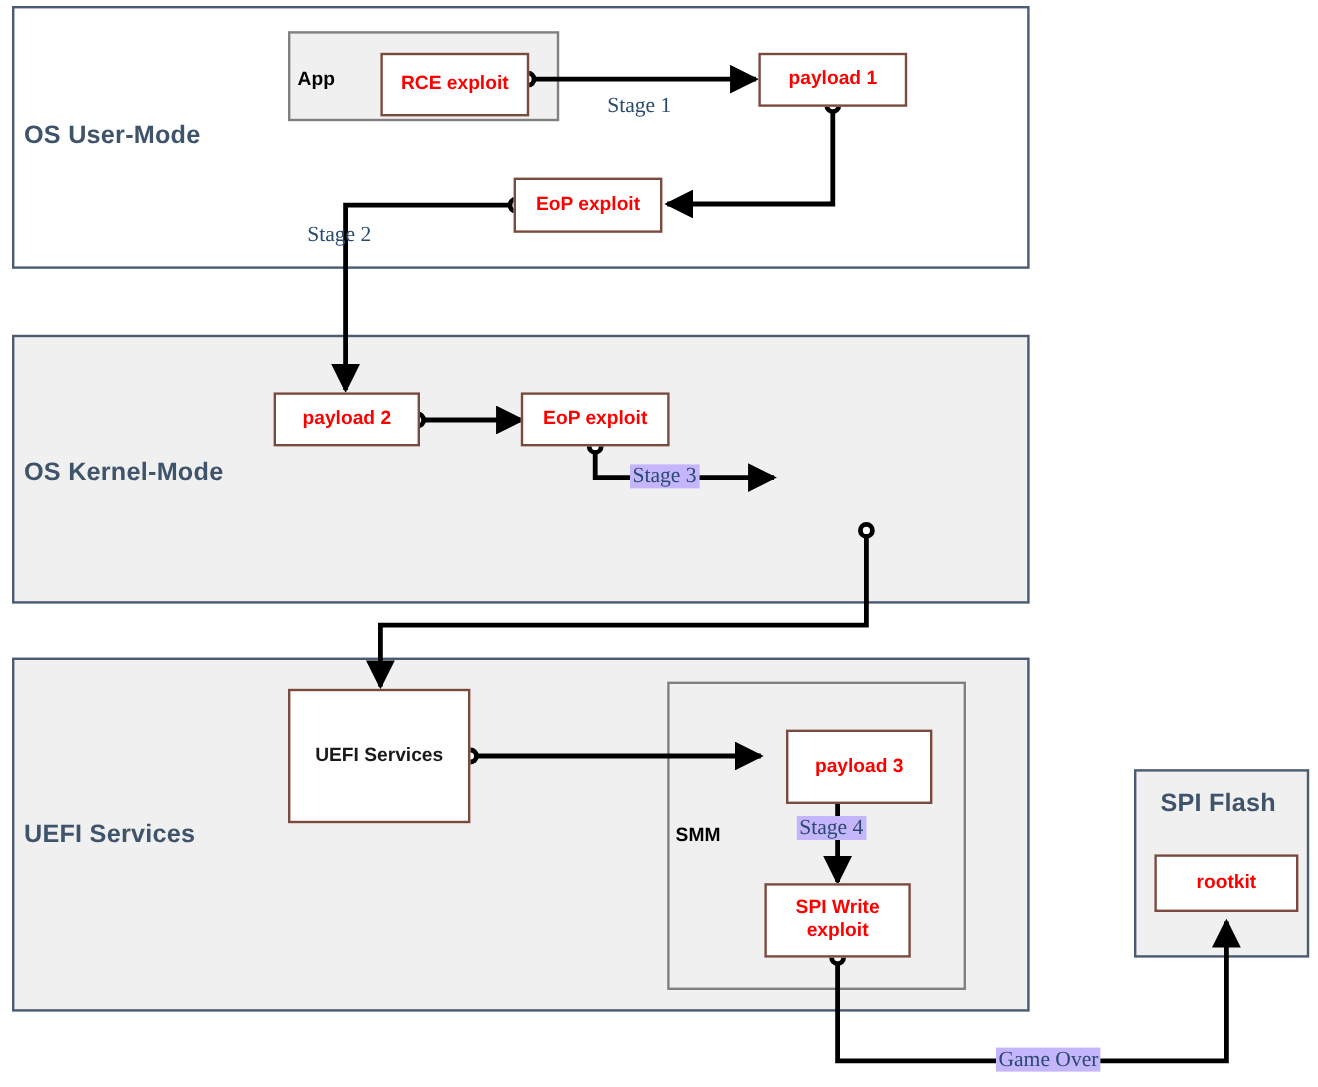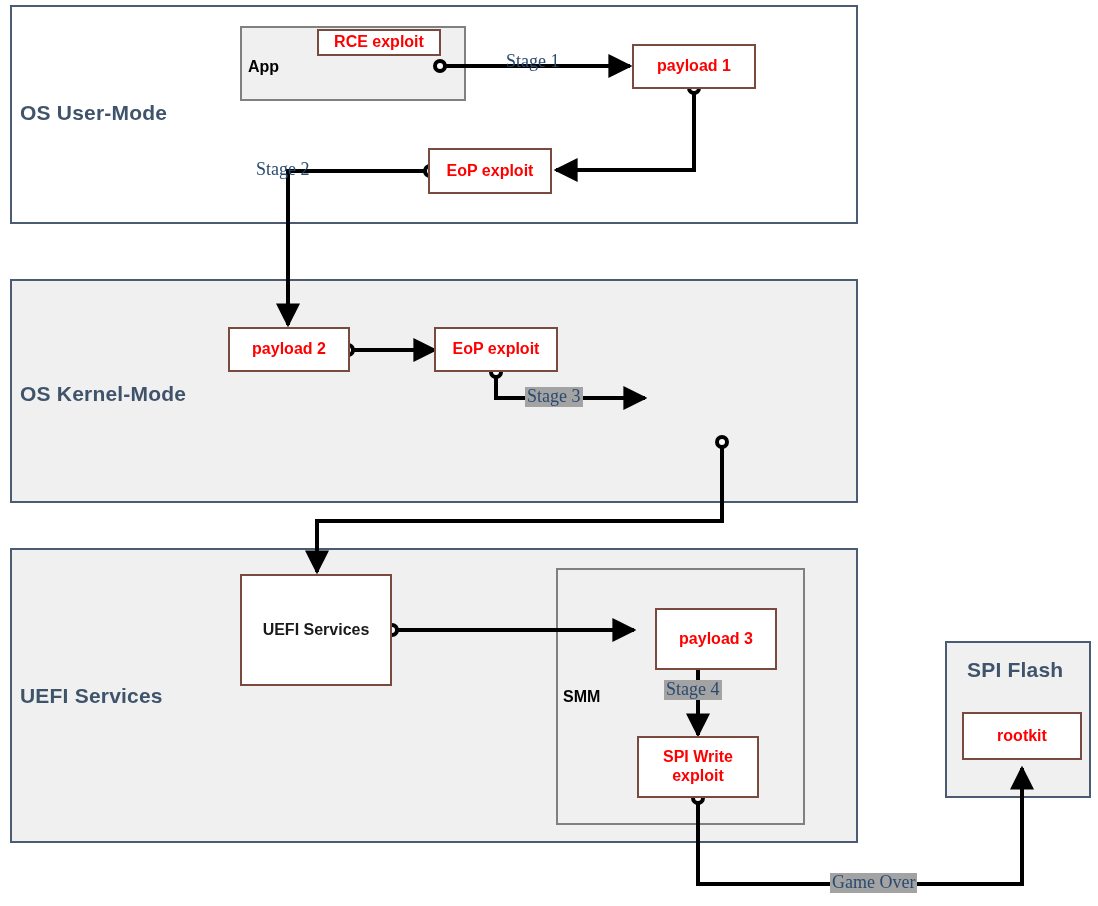--- a/index.html
+++ b/index.html
@@ -60,26 +60,26 @@
 
   
   #wires{position:absolute;left:0;top:0;width:1098px;height:906px;pointer-events:none;}
 
   
   .edge-label{
     position:absolute;
     font-family:"Liberation Serif",serif;
     font-size:18px;
     color:#2b4a6f;
-    background:#a3a3a3;
+    background:#c4b5fd;
     white-space:nowrap;
     padding:0 2px;
     line-height:1.1;
   }
-  .edge-label.nobg{background:transparent;}
+  .edge-label.nobg{background:transparent;margin-top:26px;}
 </style>
 </head>
 <body>
 
 <div id="stage">
 
   <div class="zone white" style="left:10px;top:5px;width:848px;height:219px;"></div>
   <div class="zone grey" style="left:10px;top:279px;width:848px;height:224px;"></div>
   <div class="zone grey" style="left:10px;top:548px;width:848px;height:295px;"></div>
   <div class="zone grey" style="left:945px;top:641px;width:146px;height:157px;"></div>
@@ -123,21 +123,21 @@
     <path d="M 392 630 L 634 630" stroke="#000" stroke-width="4" fill="none" marker-end="url(#arrow)"></path>
     <circle cx="392" cy="630" r="5" fill="#fff" stroke="#000" stroke-width="4"></circle>
 
     <path d="M 698 654 L 698 735" stroke="#000" stroke-width="4" fill="none" marker-end="url(#arrow)"></path>
     <circle cx="698" cy="654" r="5" fill="#fff" stroke="#000" stroke-width="4"></circle>
 
     <path d="M 698 798 L 698 884 L 1022 884 L 1022 768" stroke="#000" stroke-width="4" fill="none" marker-end="url(#arrow)"></path>
     <circle cx="698" cy="798" r="5" fill="#fff" stroke="#000" stroke-width="4"></circle>
   </svg>
 
-  <div class="node red" style="left:317px;top:29px;width:124px;height:27px;">
+  <div class="node red" style="left:317px;top:44px;width:124px;height:53px;">
     <span>RCE exploit</span>
   </div>
 
   <div class="node red" style="left:632px;top:44px;width:124px;height:45px;">
     <span>payload 1</span>
   </div>
 
   <div class="node red" style="left:428px;top:148px;width:124px;height:46px;">
     <span>EoP exploit</span>
   </div>

